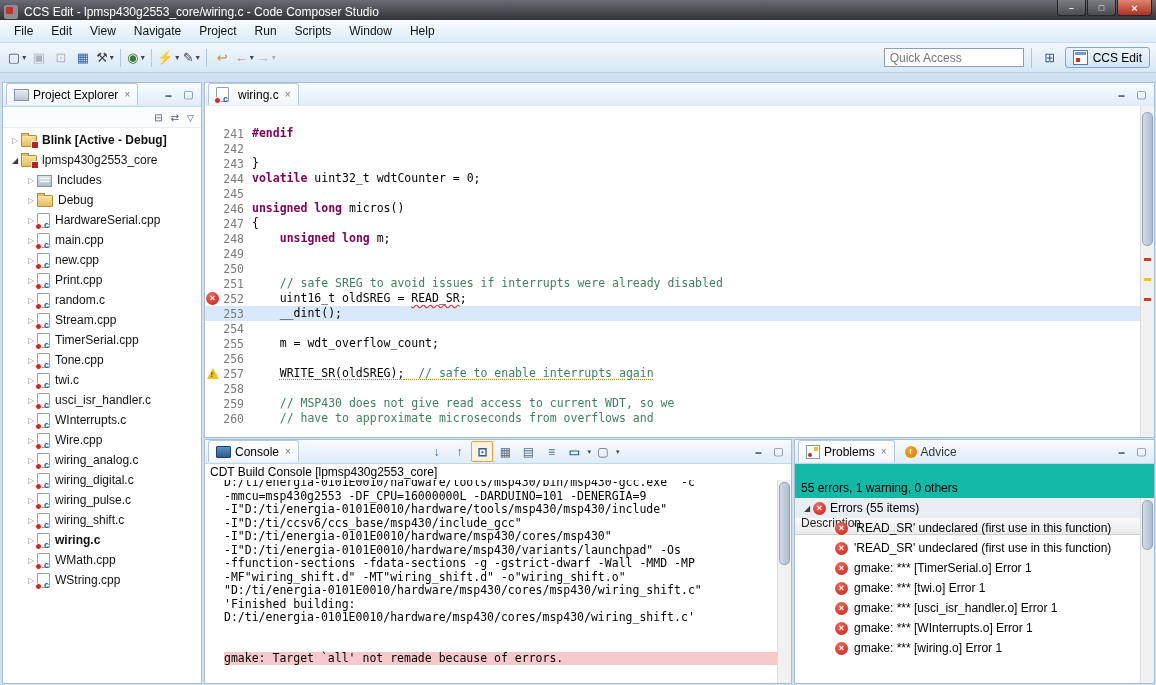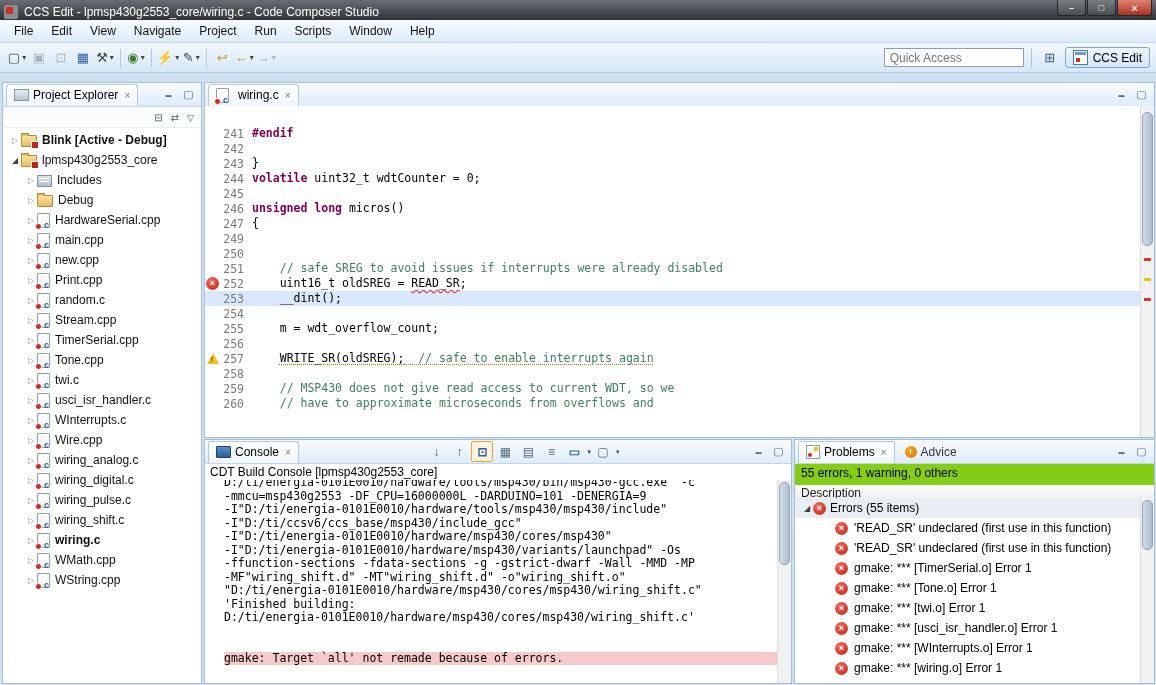--- a/index.html
+++ b/index.html
@@ -40,21 +40,21 @@
   .open-persp-btn::before{content:"⊞";}
   .persp-btn{display:flex;align-items:center;gap:5px;border:1px solid #7fa8d0;background:linear-gradient(#eef5fd,#d2e5f7);
     border-radius:3px;padding:2px 7px;margin-left:4px;}
   .persp-icon{width:13px;height:13px;border:1px solid #4a7ab5;background:#fff;position:relative;flex:none;}
   .persp-icon::before{content:"";position:absolute;left:1px;top:1px;right:1px;height:3px;background:#6f9ccc;}
   .persp-icon::after{content:"";position:absolute;left:2px;bottom:2px;width:4px;height:4px;background:#c9302c;}
 
   
   .panel{position:absolute;background:#fff;border:1px solid #a9bed4;}
   .tabbar{height:23px;background:linear-gradient(#f8fbfe,#dfecf9);border-bottom:1px solid #c3d7ea;
-    display:flex;align-items:center;padding-left:3px;position:relative;}
+    display:flex;align-items:flex-start;padding-left:3px;position:relative;}
   .tab{display:flex;align-items:center;height:21px;padding:0 7px;border:1px solid #b4c9de;border-bottom:none;
     border-radius:3px 3px 0 0;background:linear-gradient(#ffffff,#f0f6fc);margin-right:2px;white-space:nowrap;}
   .tab.inactive{background:transparent;border-color:transparent;color:#333;}
   .tab .tab-label{margin:0 2px 0 4px;}
   .tab .close{font-size:10px;color:#777;margin-left:4px;}
   .close::before{content:"×";}
   .panel-btns{margin-left:auto;display:flex;align-items:center;gap:5px;padding:0 5px;align-self:center;color:#5b6b7d;}
   .pb{width:15px;height:13px;display:flex;align-items:center;justify-content:center;}
   .pb-min::before{content:"▬";font-size:6px;}
   .pb-max::before{content:"▢";font-size:11px;}
@@ -129,21 +129,21 @@
   #console .vscroll{top:40px;}
 
   
   #problems{left:794px;top:439px;right:1px;bottom:1px;}
   .problems-icon{width:12px;height:12px;background:#fff;border:1px solid #8a99ad;position:relative;flex:none;}
   .problems-icon::before{content:"";position:absolute;left:1px;bottom:1px;width:4px;height:4px;background:#cc2a1e;border-radius:50%;}
   .problems-icon::after{content:"";position:absolute;right:1px;top:1px;width:4px;height:4px;background:#f2c218;}
   .advice-icon{width:12px;height:12px;border-radius:50%;background:radial-gradient(circle at 35% 30%,#f5a623,#d97c06);
     color:#fff;font:bold 8px/12px "Liberation Sans",sans-serif;text-align:center;flex:none;}
   .advice-icon::before{content:"!";}
-  #problems .summary{height:17px;padding:2px 6px;background:#84cc16;}
+  #problems .summary{height:17px;padding:17px 6px;background:#14b8a6;}
   #problems .colheader{height:17px;background:linear-gradient(#fdfdfd,#eaeaea);border-bottom:1px solid #cfcfcf;
     padding:1px 6px;color:#222;}
   #problems .list{position:absolute;top:58px;left:0;right:13px;bottom:0;overflow:hidden;}
   .prob-group{height:20px;display:flex;align-items:center;background:#e9eef5;padding-left:6px;}
   .prob-group .glabel{margin-left:4px;}
   .prob-row{height:20px;display:flex;align-items:center;padding-left:40px;}
   .prob-row .plabel{margin-left:6px;white-space:nowrap;}
   #problems .vscroll{top:58px;}
 </style>
 </head>
@@ -406,20 +406,25 @@
         </div>
         <div class="code-row">
           <span class="ann"></span>
           <span class="lnum">246</span>
           <span class="ltext"><span class="t-kw">unsigned</span><span class="t-p"> </span><span class="t-kw">long</span><span class="t-p"> micros()</span></span>
         </div>
         <div class="code-row">
           <span class="ann"></span>
           <span class="lnum">247</span>
           <span class="ltext"><span class="t-p">{</span></span>
+        </div>
+        <div class="code-row">
+          <span class="ann"></span>
+          <span class="lnum">248</span>
+          <span class="ltext"><span class="t-p">    </span><span class="t-kw">unsigned</span><span class="t-p"> </span><span class="t-kw">long</span><span class="t-p"> m;</span></span>
         </div>
         <div class="code-row">
           <span class="ann"></span>
           <span class="lnum">249</span>
           <span class="ltext"></span>
         </div>
         <div class="code-row">
           <span class="ann"></span>
           <span class="lnum">250</span>
           <span class="ltext"><span class="t-p">    </span></span>
@@ -567,24 +572,20 @@
           <div class="prob-row">
             <span class="err-badge"></span>
             <span class="plabel">'READ_SR' undeclared (first use in this function)</span>
           </div>
           <div class="prob-row">
             <span class="err-badge"></span>
             <span class="plabel">gmake: *** [TimerSerial.o] Error 1</span>
           </div>
           <div class="prob-row">
             <span class="err-badge"></span>
-            <span class="plabel">gmake: *** [Tone.o] Error 1</span>
-          </div>
-          <div class="prob-row">
-            <span class="err-badge"></span>
             <span class="plabel">gmake: *** [twi.o] Error 1</span>
           </div>
           <div class="prob-row">
             <span class="err-badge"></span>
             <span class="plabel">gmake: *** [usci_isr_handler.o] Error 1</span>
           </div>
           <div class="prob-row">
             <span class="err-badge"></span>
             <span class="plabel">gmake: *** [WInterrupts.o] Error 1</span>
           </div>

